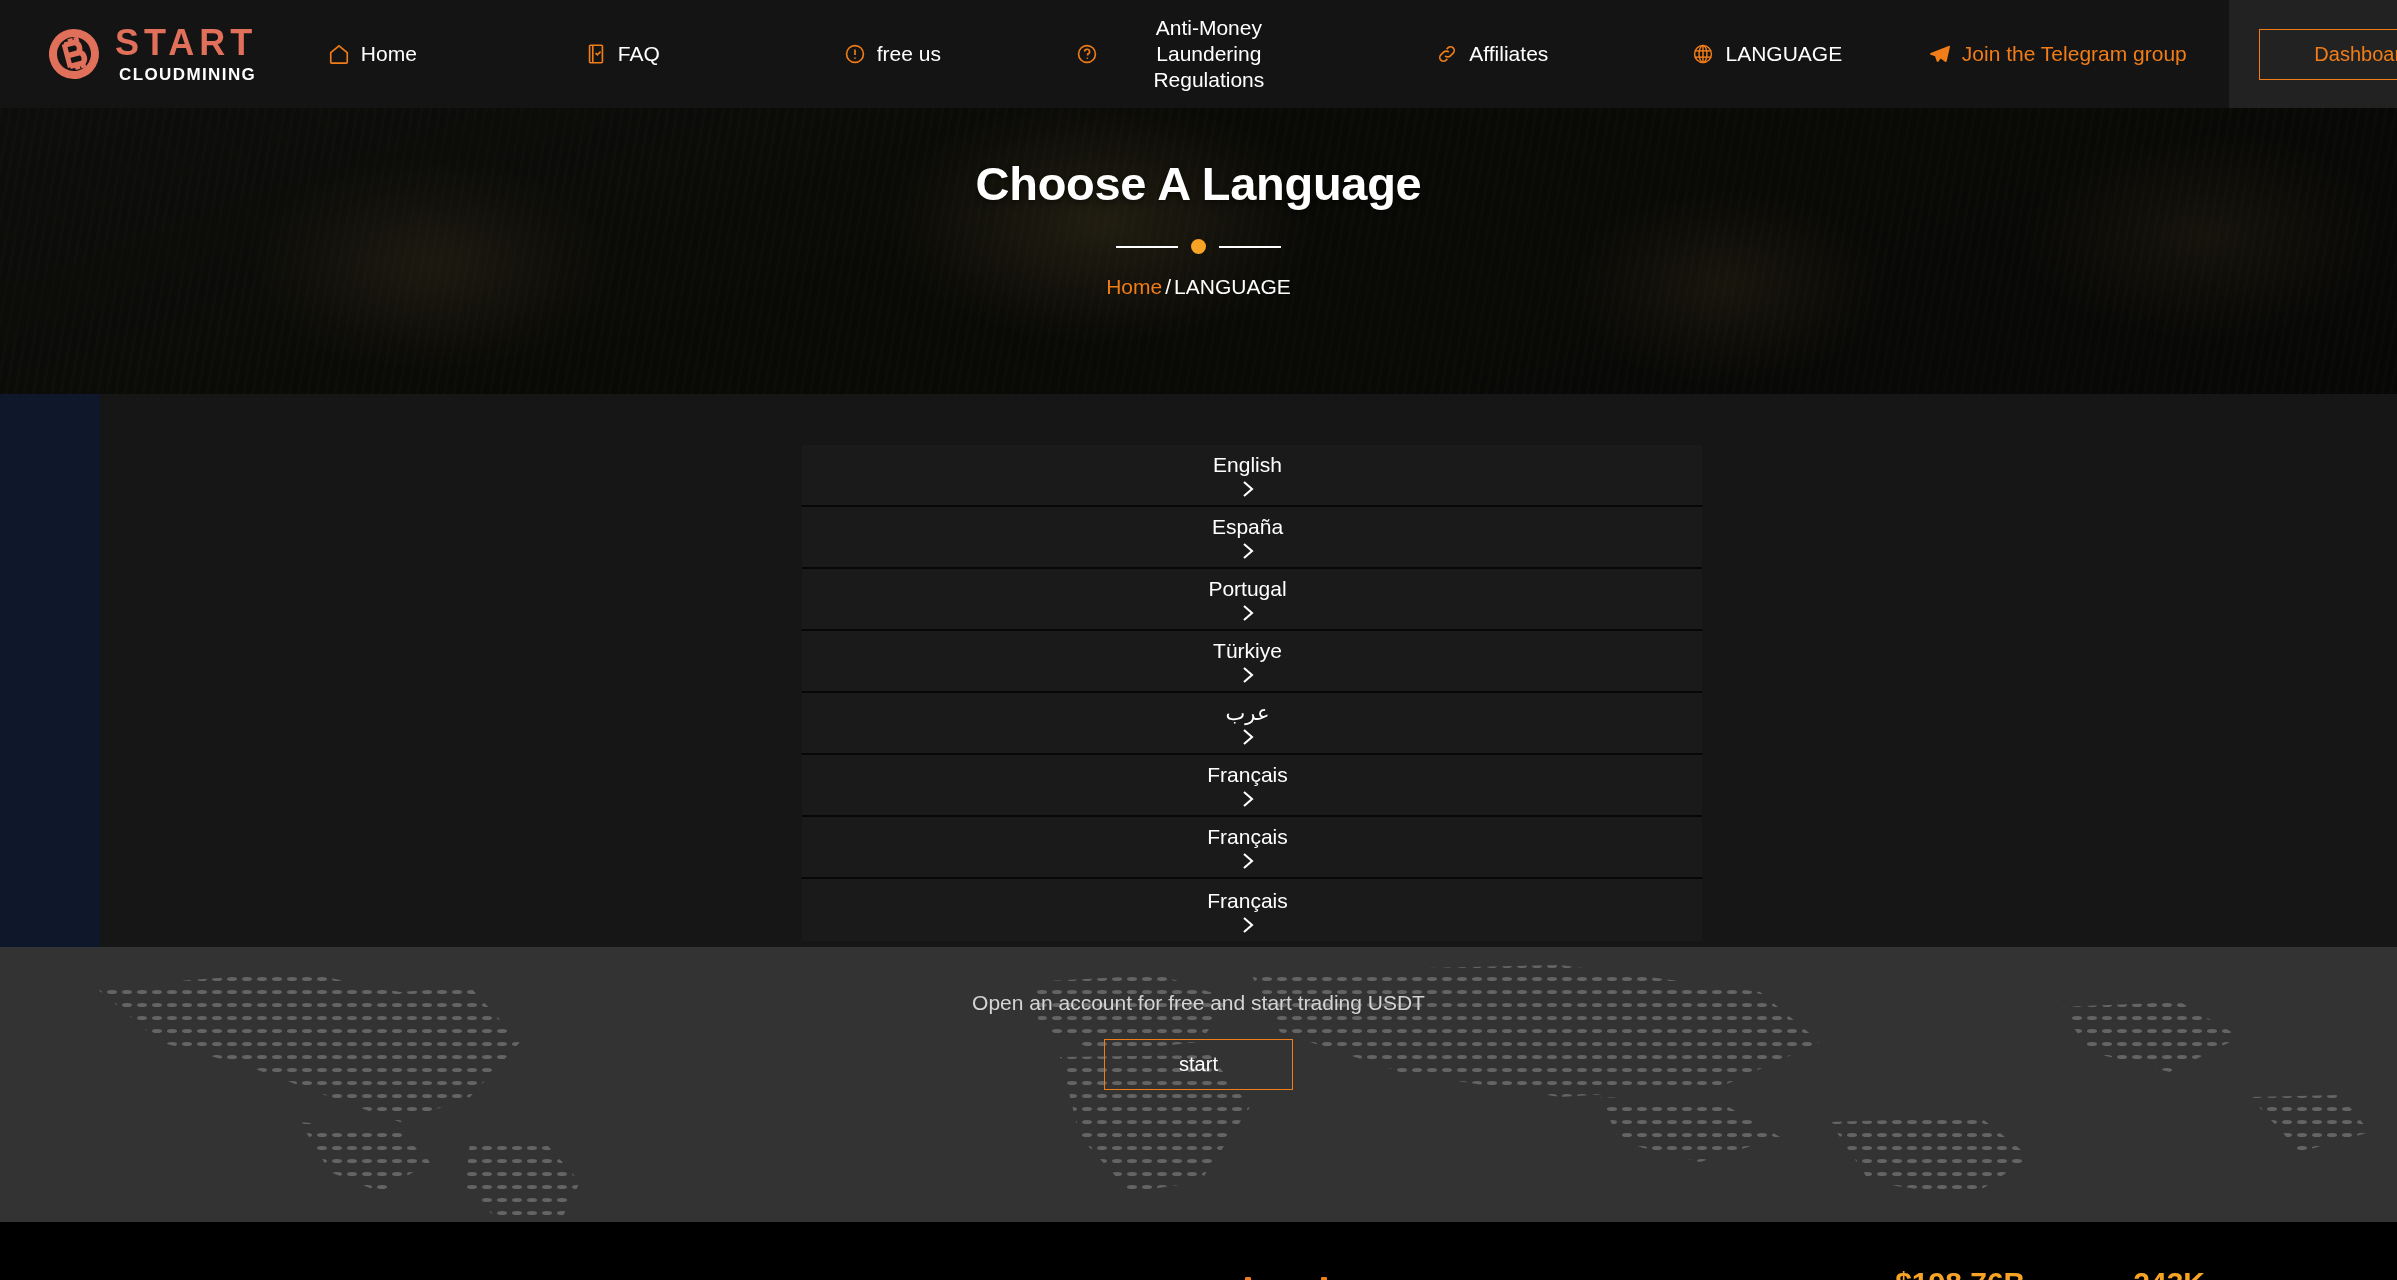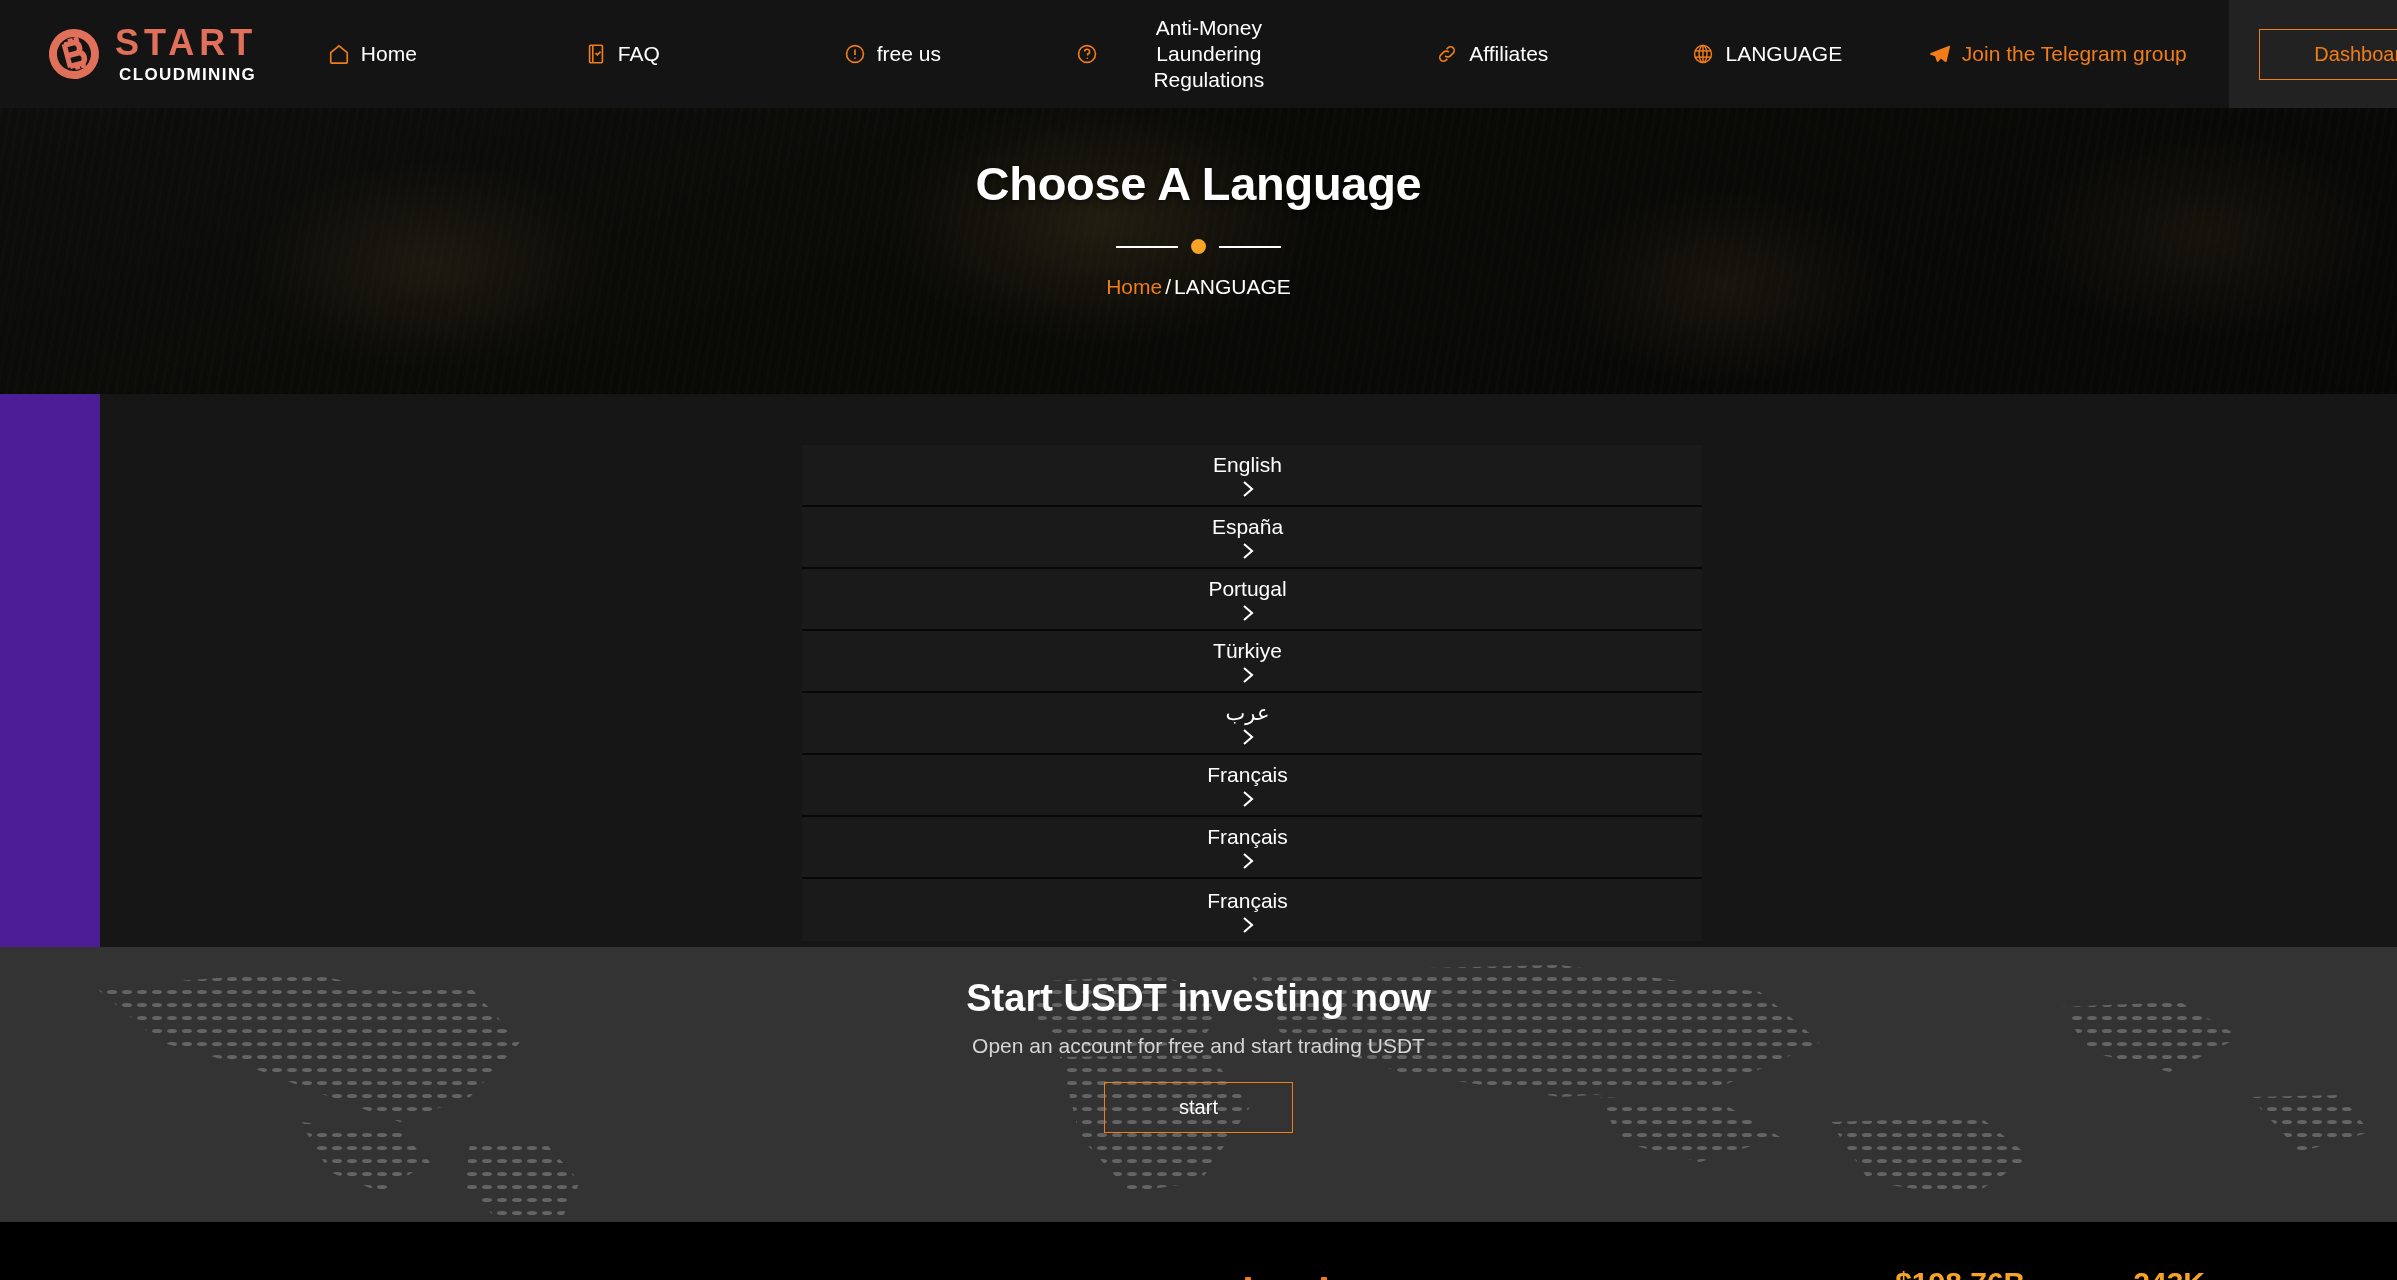--- a/index.html
+++ b/index.html
@@ -2,21 +2,21 @@
 <html><head>
 <meta charset="utf-8">
 <style>
   * { margin:0; padding:0; box-sizing:border-box; }
   html, body {
     width:2397px; height:1280px;
     background:#000;
     font-family:"Liberation Sans", sans-serif;
     overflow:hidden;
   }
-  .page { position:relative; width:2397px; height:1280px; background:#4c1d95; }
+  .page { position:relative; width:2397px; height:1280px; background:#0f172a; }
 
   
   .header {
     position:absolute; top:0; left:0; width:2397px; height:108px;
     background:#141414; z-index:40;
     display:flex; align-items:center;
   }
   .brand { display:flex; align-items:center; margin-left:45px; width:300px; }
   .brand-logo { width:58px; height:62px; position:relative; flex:0 0 auto; }
   .brand-text { margin-left:12px; line-height:1; }
@@ -352,21 +352,20 @@
 
       <path d="M1250,25 L1560,18 L1760,45 L1820,95 L1720,140 L1560,150 L1400,125 L1280,85 Z" fill="url(#dots)"></path>
       <path d="M1600,150 L1720,155 L1780,190 L1700,215 L1620,195 Z" fill="url(#dots)"></path>
 
       <path d="M1830,175 L1980,170 L2030,210 L1970,250 L1870,235 Z" fill="url(#dots)"></path>
 
       <path d="M2060,60 L2180,55 L2240,90 L2170,125 L2090,105 Z" fill="url(#dots)"></path>
       <path d="M2250,150 L2340,148 L2370,185 L2300,205 Z" fill="url(#dots)"></path>
     </svg>
     <div class="cta-inner">
-      <div class="cta-title">Start USDT investing now</div>
       <div class="cta-sub">Open an account for free and start trading USDT</div>
       <button class="cta-btn">start</button>
     </div>
   </div>
 
   <div class="footer">
     <div class="stat-hidden">
       <span class="stat-tip"></span>
       <span class="stat-tip"></span>
     </div>

